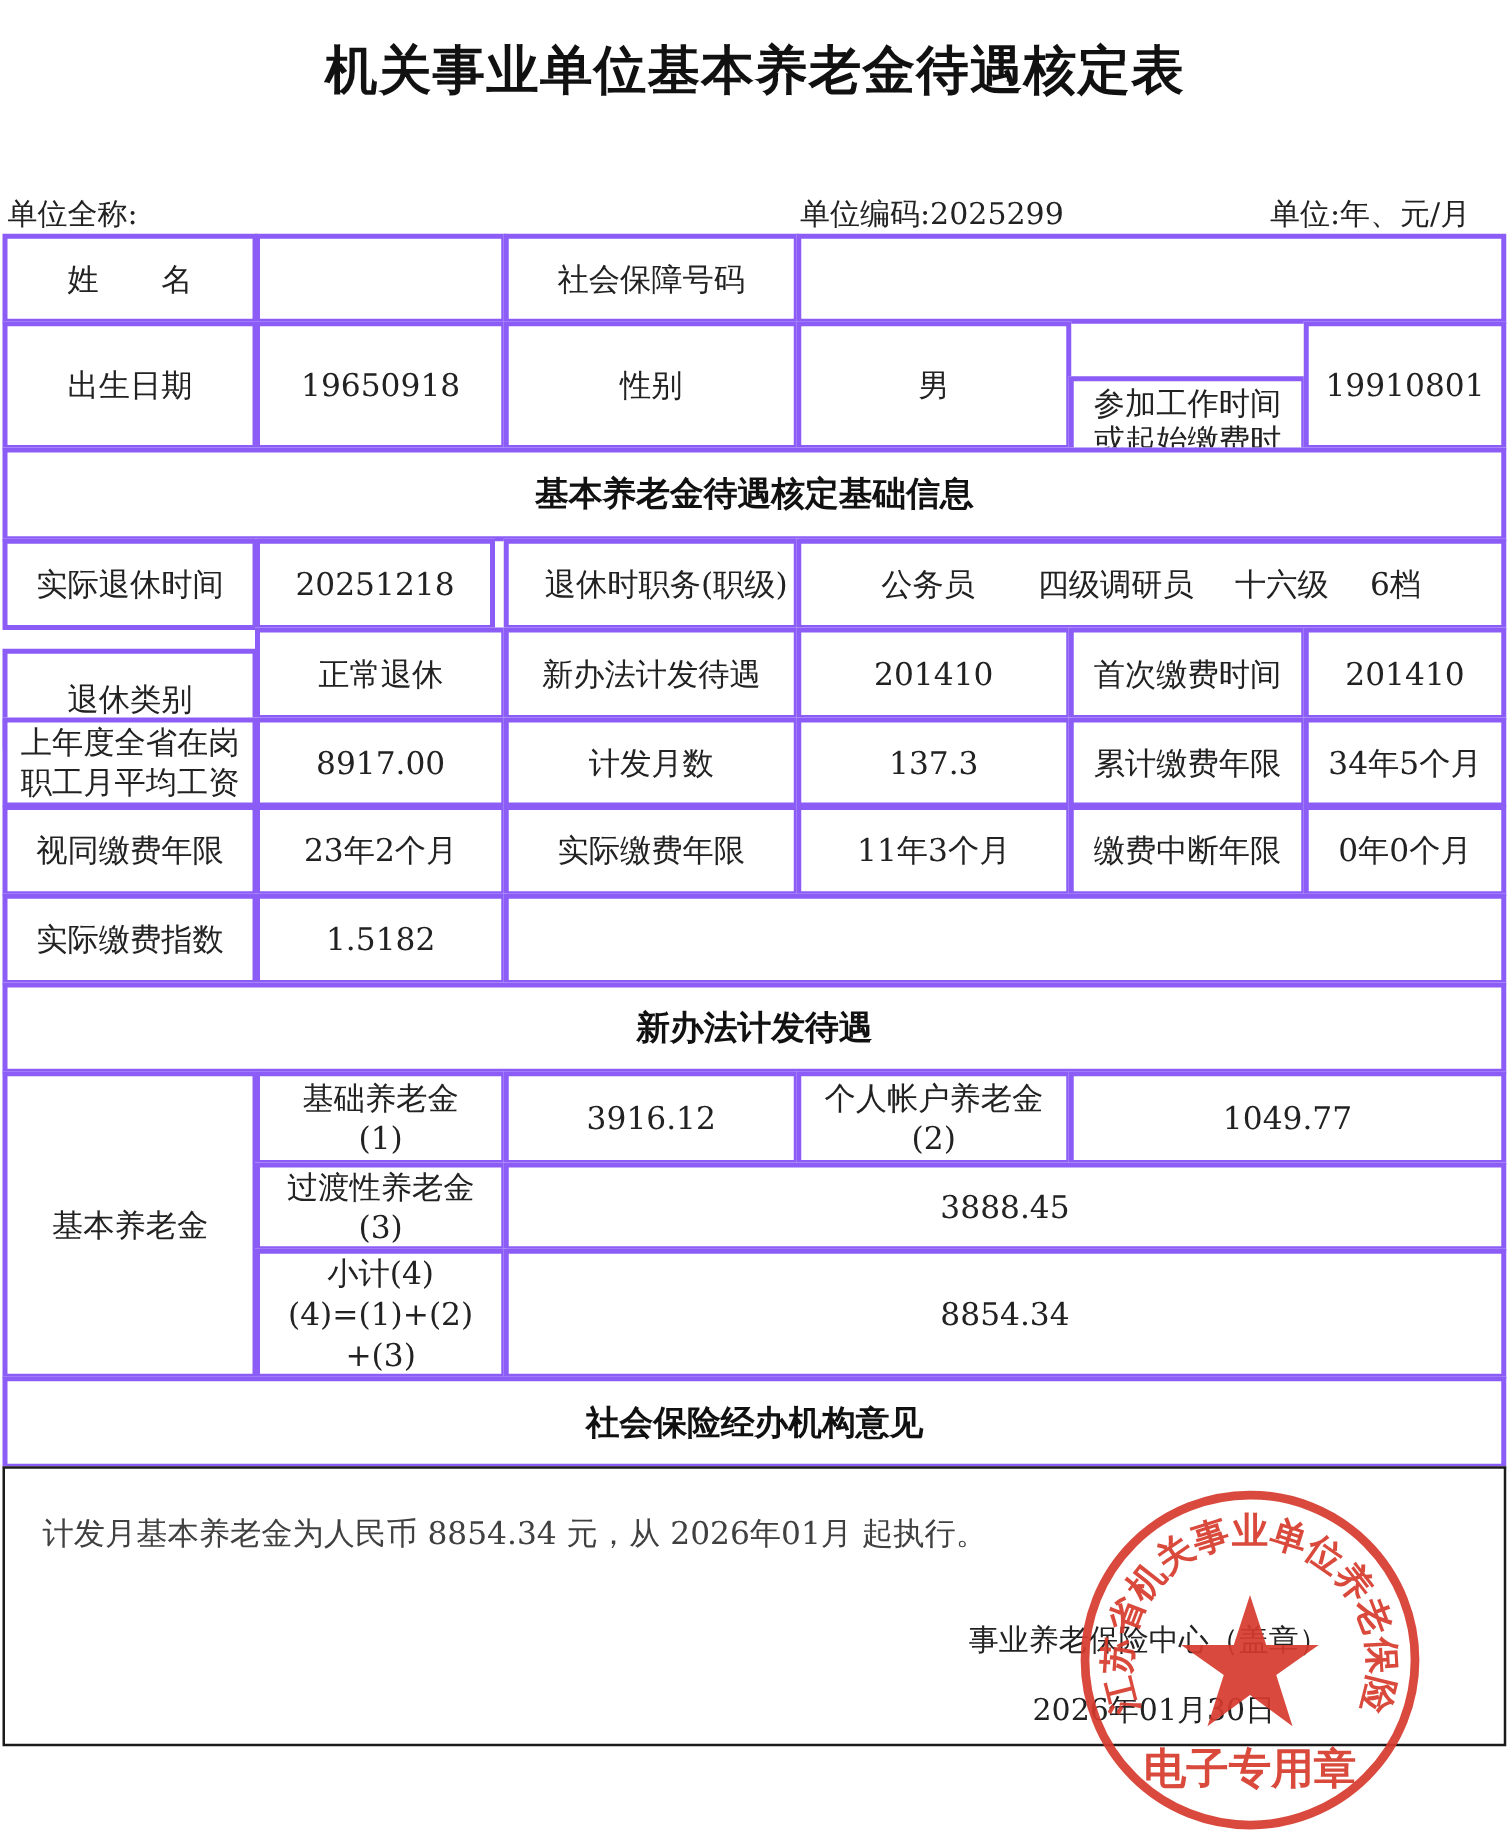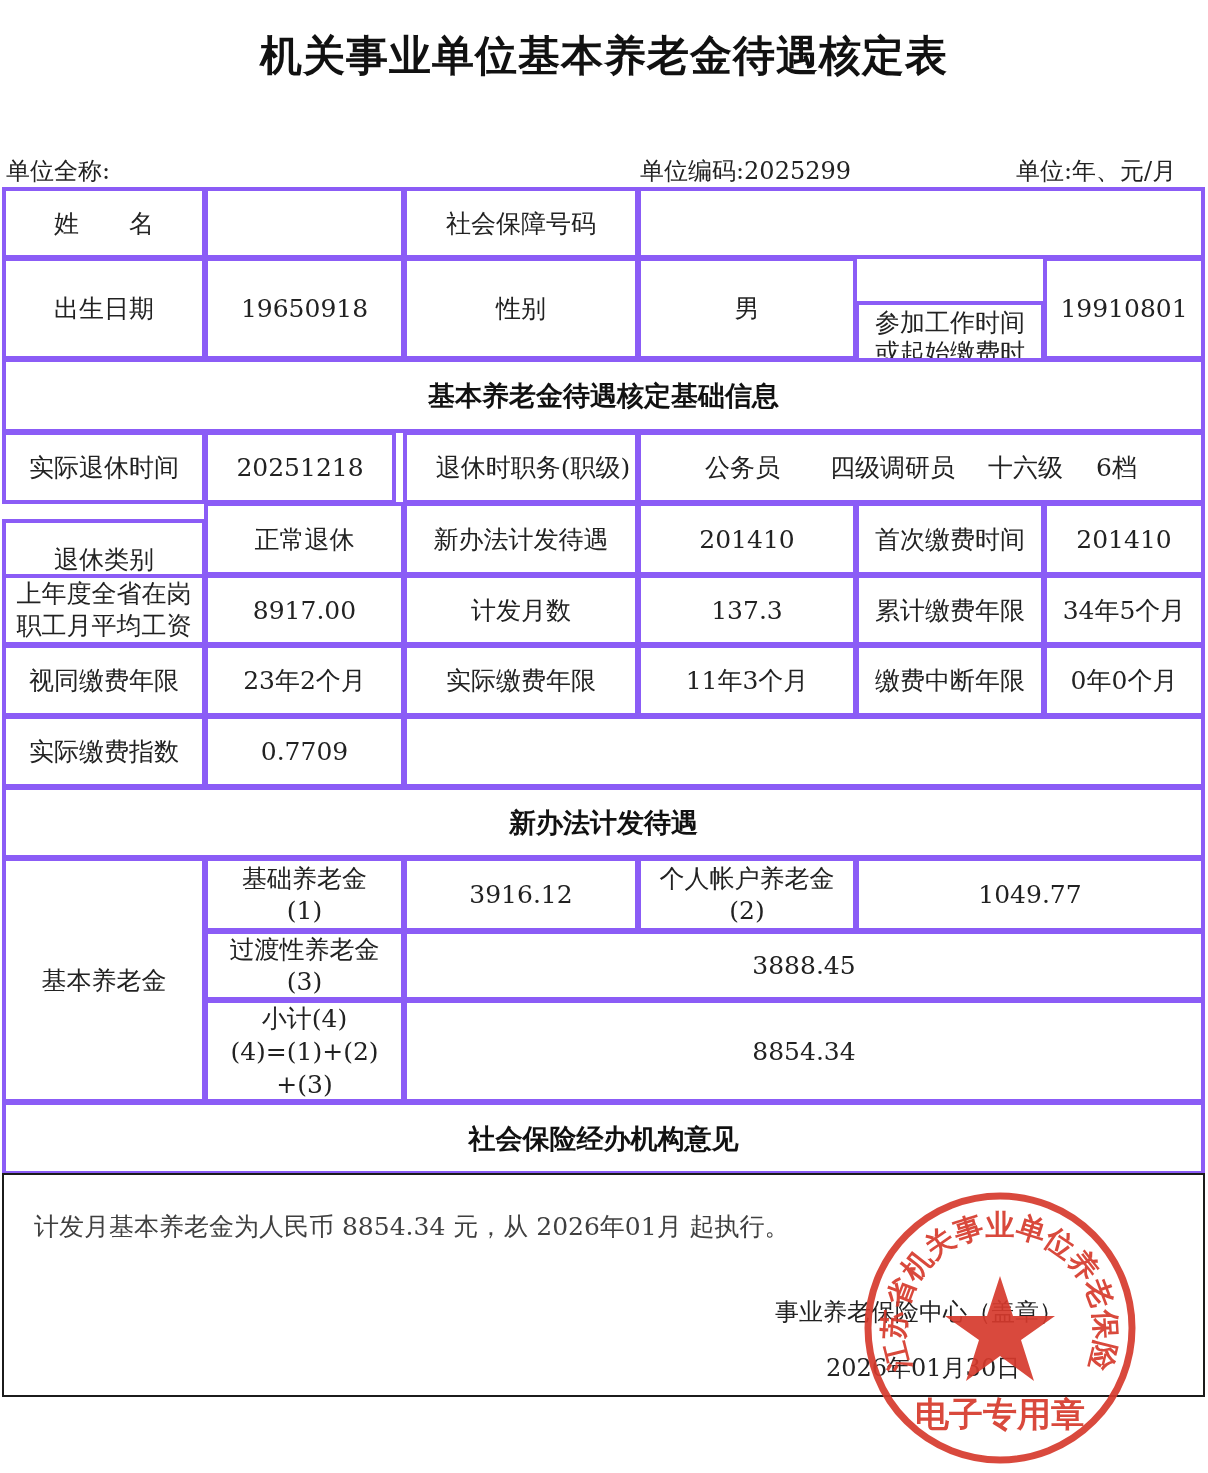--- a/index.html
+++ b/index.html
@@ -74,21 +74,21 @@
 <div class="cell" style="left:1043px;top:574px;width:162px;height:72px;">34年5个月</div>
 
 <div class="cell" style="left:2px;top:644px;width:204px;height:73px;">视同缴费年限</div>
 <div class="cell" style="left:204px;top:644px;width:201px;height:73px;">23年2个月</div>
 <div class="cell" style="left:403px;top:644px;width:236px;height:73px;">实际缴费年限</div>
 <div class="cell" style="left:637px;top:644px;width:220px;height:73px;">11年3个月</div>
 <div class="cell" style="left:855px;top:644px;width:190px;height:73px;">缴费中断年限</div>
 <div class="cell" style="left:1043px;top:644px;width:162px;height:73px;">0年0个月</div>
 
 <div class="cell" style="left:2px;top:715px;width:204px;height:73px;">实际缴费指数</div>
-<div class="cell" style="left:204px;top:715px;width:201px;height:73px;">0.7709</div>
+<div class="cell" style="left:204px;top:715px;width:201px;height:73px;">1.5182</div>
 <div class="cell" style="left:403px;top:715px;width:802px;height:73px;"></div>
 
 <div class="cell hdr" style="left:2px;top:786px;width:1203px;height:73px;">新办法计发待遇</div>
 
 <div class="cell" style="left:2px;top:857px;width:204px;height:246px;">基本养老金</div>
 
 <div class="cell" style="left:204px;top:857px;width:201px;height:75px;flex-direction:column;line-height:32px;">
   <span>基础养老金</span>
   <span>(1)</span>
 </div>

